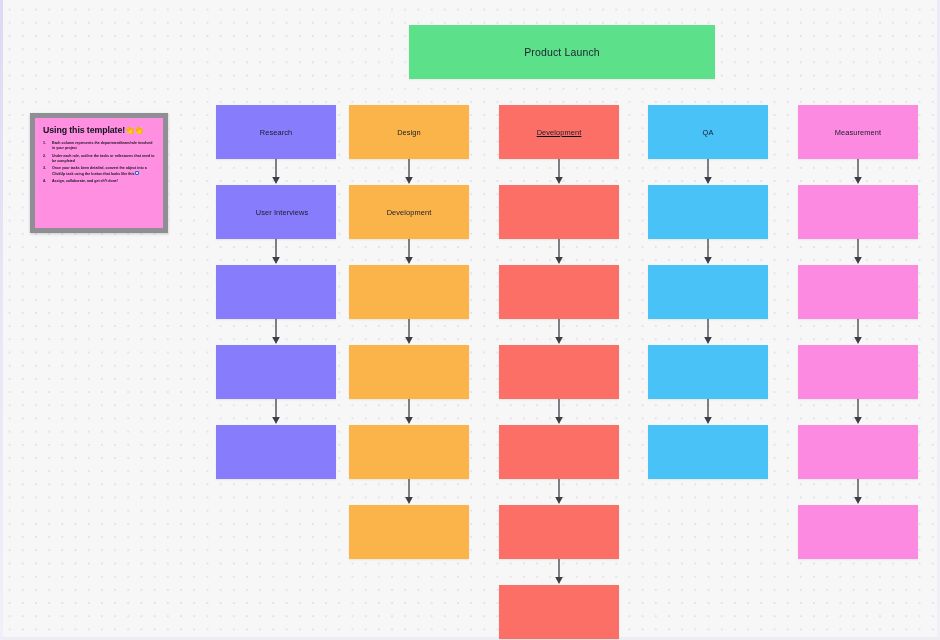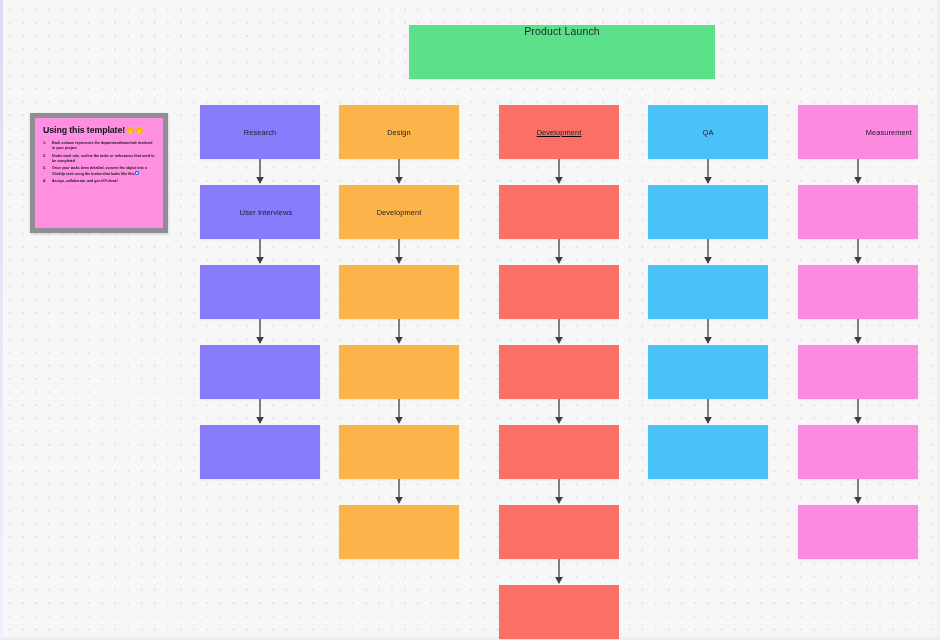--- a/index.html
+++ b/index.html
@@ -52,20 +52,21 @@
 
   
   #title-banner {
     position: absolute;
     left: 409px;
     top: 25px;
     width: 306px;
     height: 54px;
     background: #5ce08a;
     display: flex;
+    align-items: center;
     justify-content: center;
     box-shadow: 0 1px 2px rgba(0,0,0,0.06);
   }
   #title-banner .banner-text {
     font-size: 10.5px;
     color: #1f2330;
     letter-spacing: 0.15px;
   }
 
   
@@ -191,21 +192,21 @@
       <ol id="sticky-list">
         <li><span>Each column represents the department/team/role involved in your project</span></li>
         <li><span>Under each role, outline the tasks or milestones that need to be completed</span></li>
         <li><span>Once your tasks been detailed, convert the object into a ClickUp task using the button that looks like this</span> <span class="inline-task-icon"></span></li>
         <li><span>Assign, collaborate, and get sh*t done!</span></li>
       </ol>
     </div>
   </div>
 
   <div id="flow">
-      <div class="flow-column" style="left: 200px;">
+      <div class="flow-column" style="left: 216px;">
         <div class="flow-node" style="background: rgb(135, 124, 252);">
           <span class="node-label">Research</span>
         </div>
         <div class="connector">
           <svg width="11" height="26" viewBox="0 0 11 26">
             <line x1="5.5" y1="0" x2="5.5" y2="19" stroke="#3d3d46" stroke-width="1.3"></line>
             <path d="M5.5 25 L1.7 18 L9.3 18 Z" fill="#3d3d46"></path>
           </svg>
         </div>
         <div class="flow-node" style="background: rgb(135, 124, 252); padding-left: 12px;">
@@ -232,21 +233,21 @@
         <div class="connector">
           <svg width="11" height="26" viewBox="0 0 11 26">
             <line x1="5.5" y1="0" x2="5.5" y2="19" stroke="#3d3d46" stroke-width="1.3"></line>
             <path d="M5.5 25 L1.7 18 L9.3 18 Z" fill="#3d3d46"></path>
           </svg>
         </div>
         <div class="flow-node" style="background: rgb(135, 124, 252);">
           <span class="node-label"></span>
         </div>
       </div>
-      <div class="flow-column" style="left: 339px;">
+      <div class="flow-column" style="left: 349px;">
         <div class="flow-node" style="background: rgb(251, 180, 74);">
           <span class="node-label">Design</span>
         </div>
         <div class="connector">
           <svg width="11" height="26" viewBox="0 0 11 26">
             <line x1="5.5" y1="0" x2="5.5" y2="19" stroke="#3d3d46" stroke-width="1.3"></line>
             <path d="M5.5 25 L1.7 18 L9.3 18 Z" fill="#3d3d46"></path>
           </svg>
         </div>
         <div class="flow-node" style="background: rgb(251, 180, 74);">
@@ -383,21 +384,21 @@
           <svg width="11" height="26" viewBox="0 0 11 26">
             <line x1="5.5" y1="0" x2="5.5" y2="19" stroke="#3d3d46" stroke-width="1.3"></line>
             <path d="M5.5 25 L1.7 18 L9.3 18 Z" fill="#3d3d46"></path>
           </svg>
         </div>
         <div class="flow-node" style="background: rgb(73, 194, 247);">
           <span class="node-label"></span>
         </div>
       </div>
       <div class="flow-column" style="left: 798px;">
-        <div class="flow-node" style="background: rgb(252, 138, 224); justify-content: flex-end;">
+        <div class="flow-node" style="background: rgb(252, 138, 224);">
           <span class="node-label">Measurement</span>
         </div>
         <div class="connector">
           <svg width="11" height="26" viewBox="0 0 11 26">
             <line x1="5.5" y1="0" x2="5.5" y2="19" stroke="#3d3d46" stroke-width="1.3"></line>
             <path d="M5.5 25 L1.7 18 L9.3 18 Z" fill="#3d3d46"></path>
           </svg>
         </div>
         <div class="flow-node" style="background: rgb(252, 138, 224);">
           <span class="node-label"></span>

